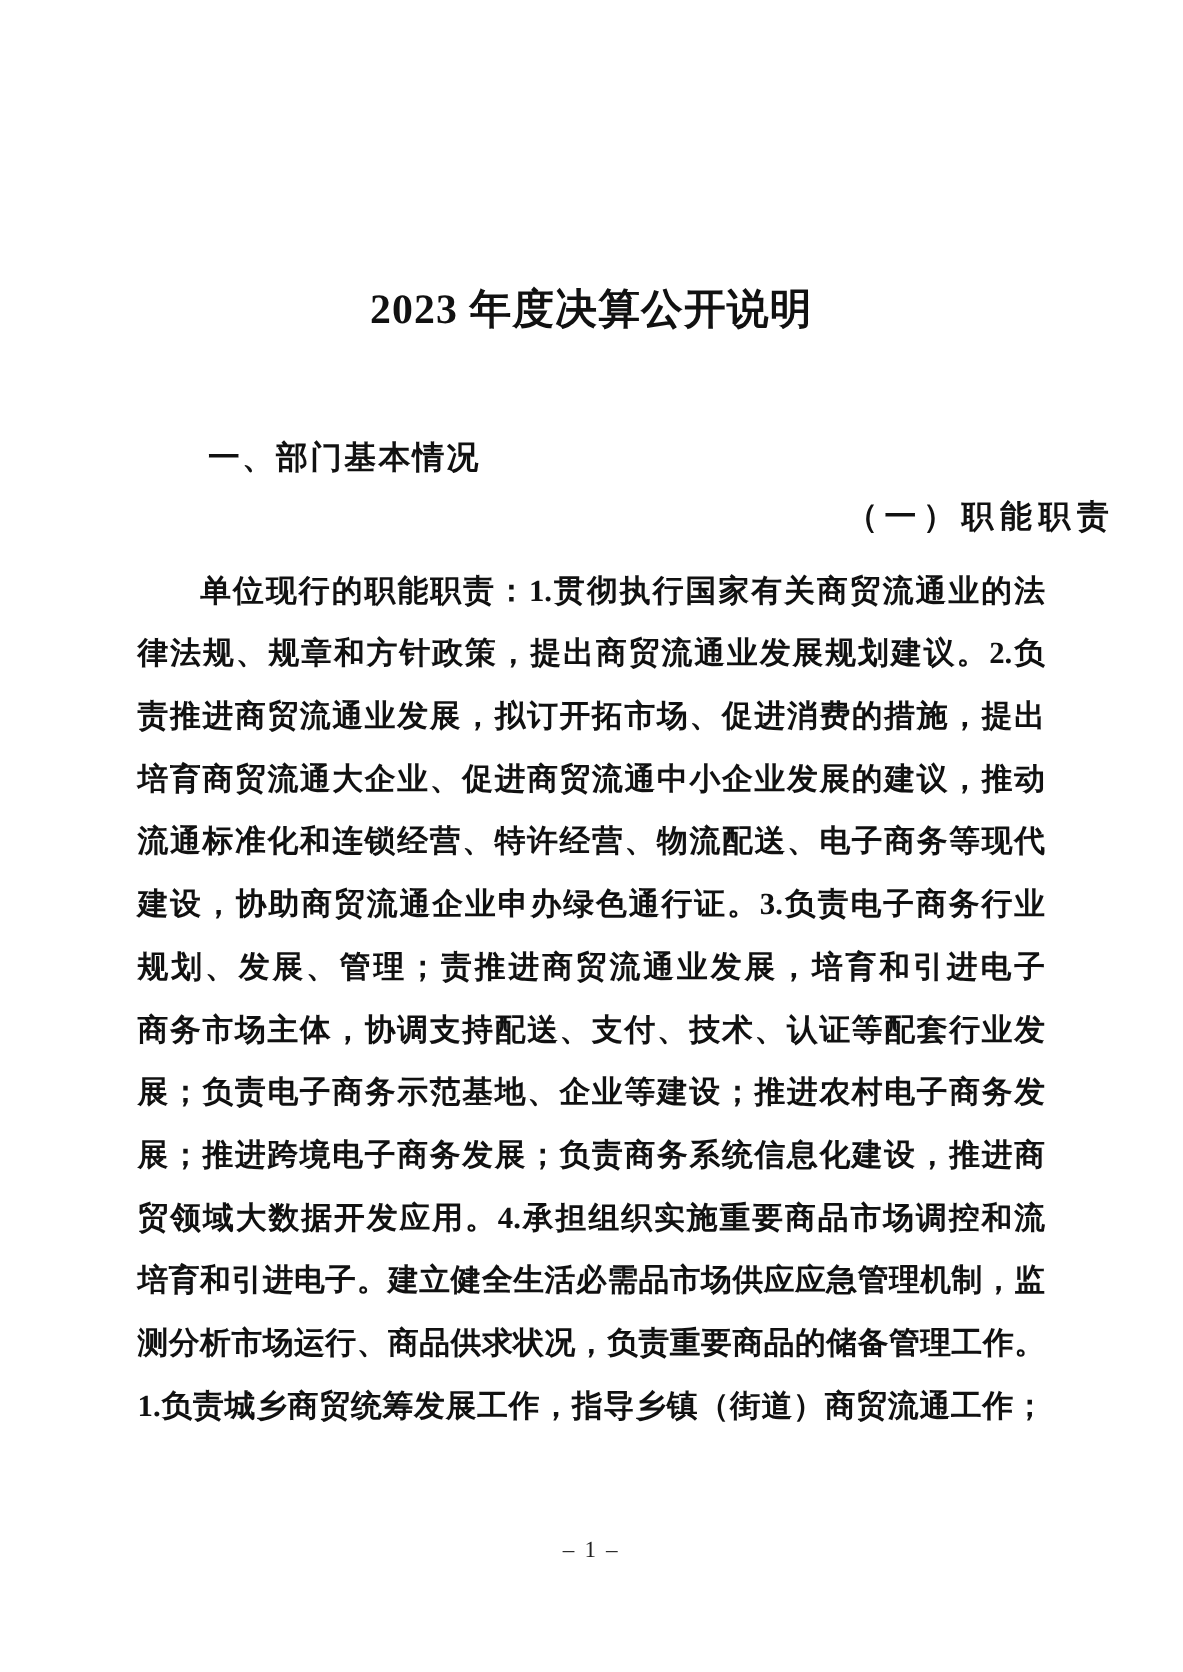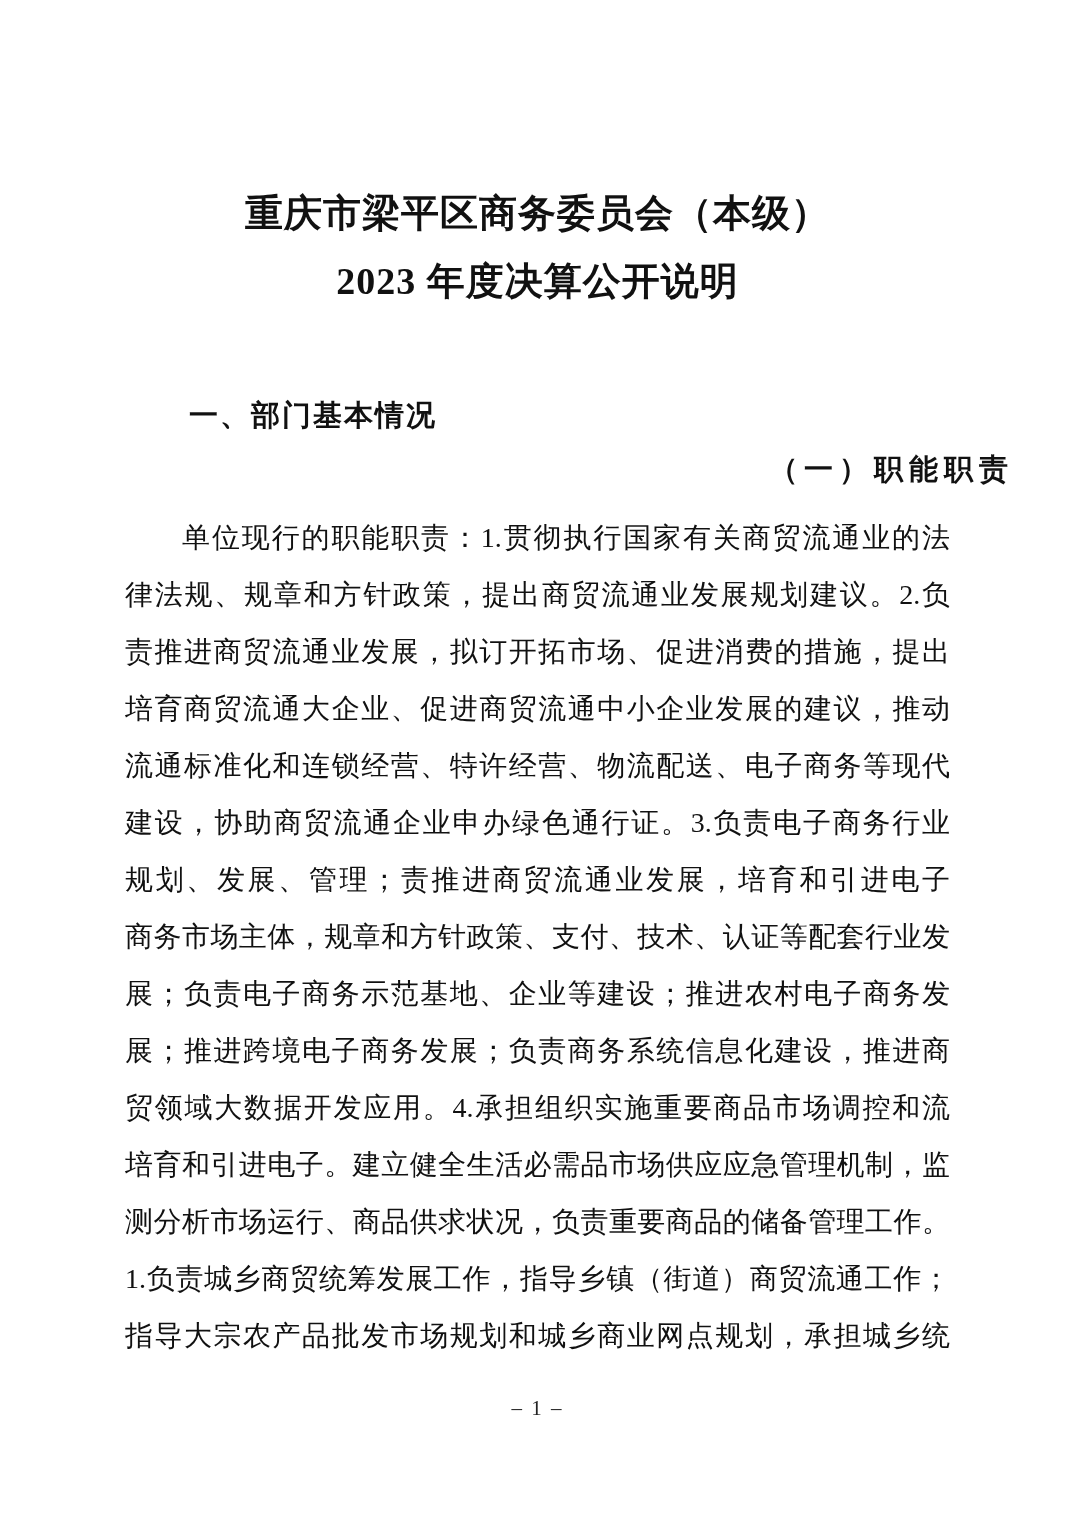--- a/index.html
+++ b/index.html
@@ -45,20 +45,21 @@
   .heading2 {
     top: 414px;
     font-size: 29px;
     font-weight: bold;
     letter-spacing: 6px;
     padding-left: 64px;
     text-align: right;
   }
   .body-block {
     top: 473px;
+    font-weight: bold;
   }
   .body-line {
     height: 57px;
     line-height: 57px;
     font-size: 28px;
     text-align: justify;
     text-align-last: justify;
     text-justify: inter-character;
     white-space: normal;
     word-break: break-all;
@@ -75,41 +76,39 @@
     font-size: 21px;
     letter-spacing: 2px;
     color: #222222;
   }
 </style>
 </head>
 <body>
 
 <div class="page">
 
-  <div class="doc-title line1">重庆市梁平区商务委员会（本级）</div>
 
   <div class="doc-title line2">2023 年度决算公开说明</div>
 
   <div class="content heading1">一、部门基本情况</div>
 
   <div class="content heading2">（一）职能职责</div>
 
   <div class="content body-block">
       <div class="body-line indent">单位现行的职能职责：1.贯彻执行国家有关商贸流通业的法</div>
       <div class="body-line">律法规、规章和方针政策，提出商贸流通业发展规划建议。2.负</div>
       <div class="body-line">责推进商贸流通业发展，拟订开拓市场、促进消费的措施，提出</div>
       <div class="body-line">培育商贸流通大企业、促进商贸流通中小企业发展的建议，推动</div>
       <div class="body-line">流通标准化和连锁经营、特许经营、物流配送、电子商务等现代</div>
       <div class="body-line">建设，协助商贸流通企业申办绿色通行证。3.负责电子商务行业</div>
       <div class="body-line">规划、发展、管理；责推进商贸流通业发展，培育和引进电子</div>
-      <div class="body-line">商务市场主体，规章和方针政策、支付、技术、认证等配套行业发</div>
+      <div class="body-line">商务市场主体，协调支持配送、支付、技术、认证等配套行业发</div>
       <div class="body-line">展；负责电子商务示范基地、企业等建设；推进农村电子商务发</div>
       <div class="body-line">展；推进跨境电子商务发展；负责商务系统信息化建设，推进商</div>
       <div class="body-line">贸领域大数据开发应用。4.承担组织实施重要商品市场调控和流</div>
       <div class="body-line">培育和引进电子。建立健全生活必需品市场供应应急管理机制，监</div>
       <div class="body-line">测分析市场运行、商品供求状况，负责重要商品的储备管理工作。</div>
       <div class="body-line">1.负责城乡商贸统筹发展工作，指导乡镇（街道）商贸流通工作；</div>
-      <div class="body-line">指导大宗农产品批发市场规划和城乡商业网点规划，承担城乡统</div>
     </div>
 
   <div class="footer">– 1 –</div>
 
 </div>
 
 </body></html>

